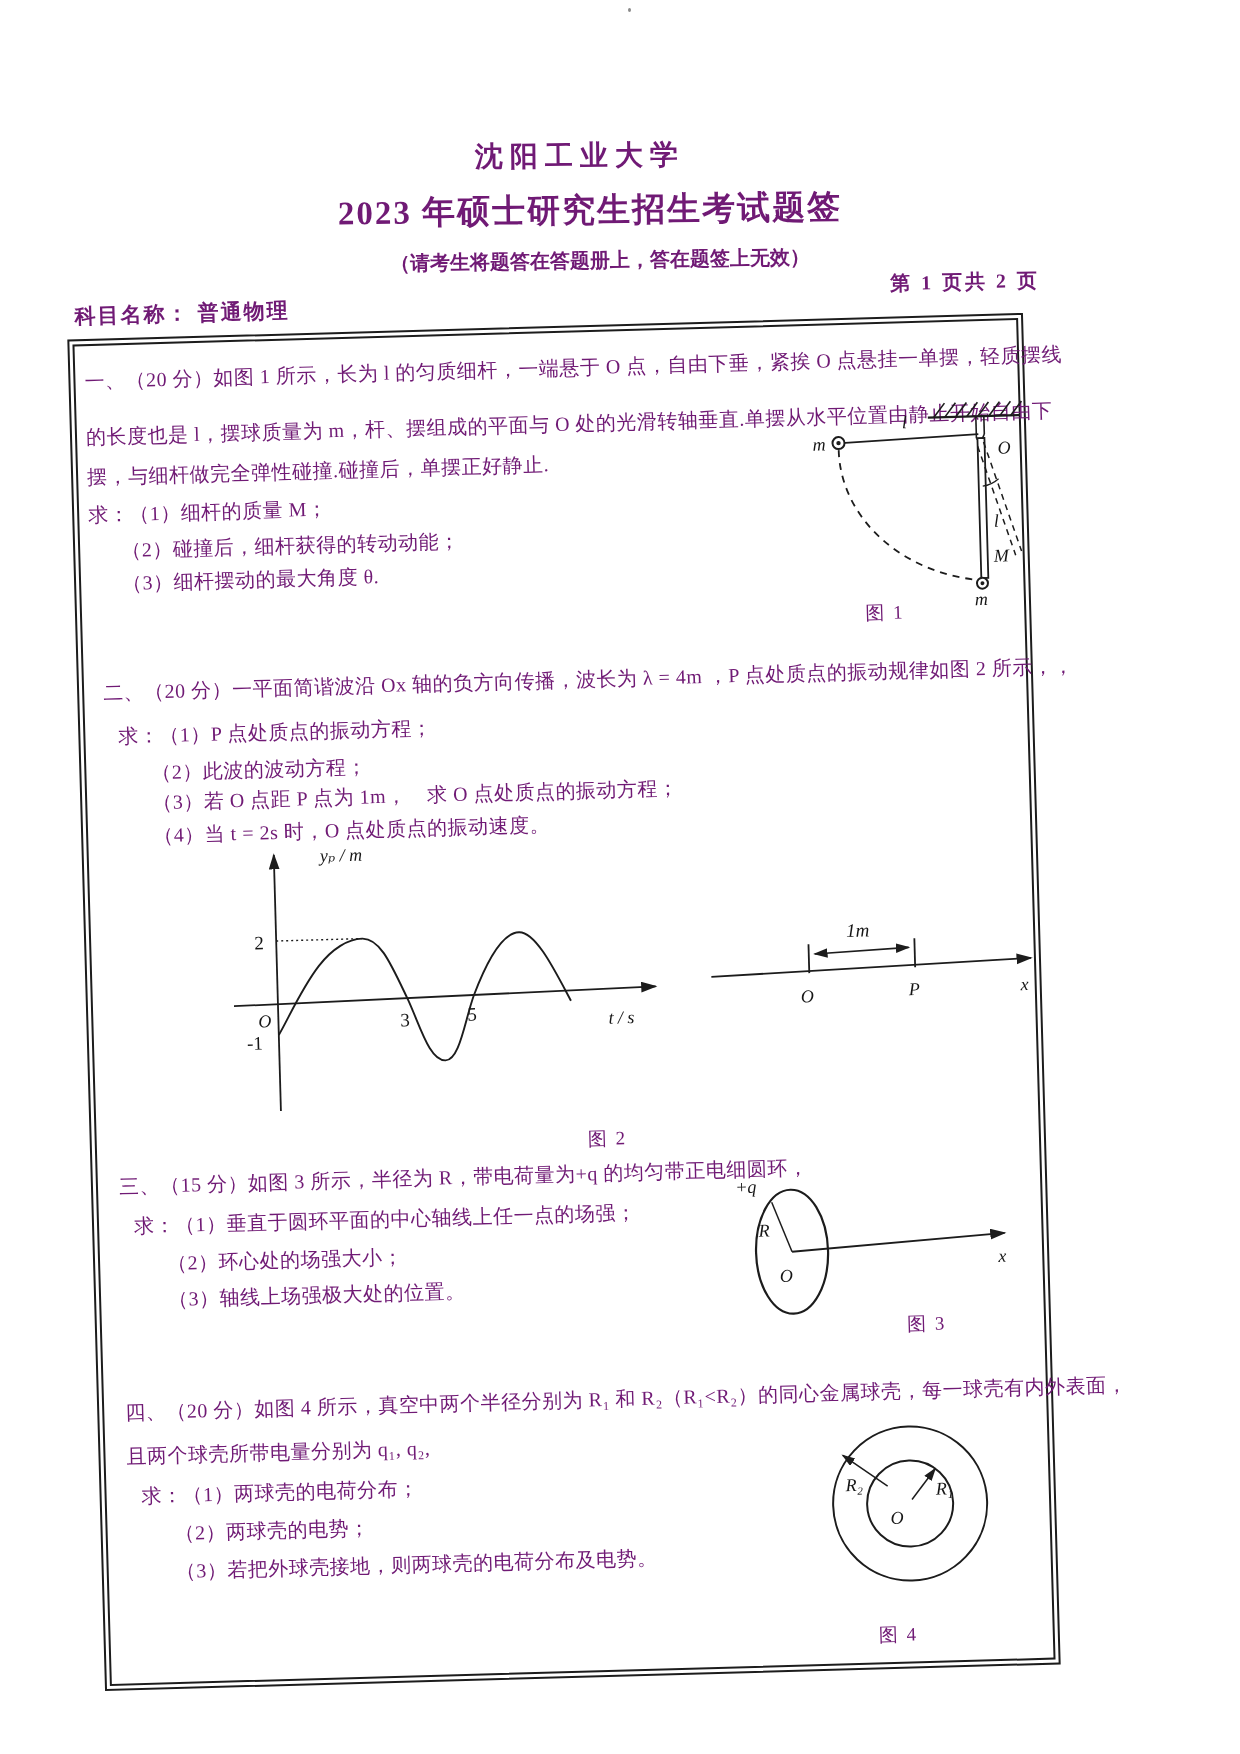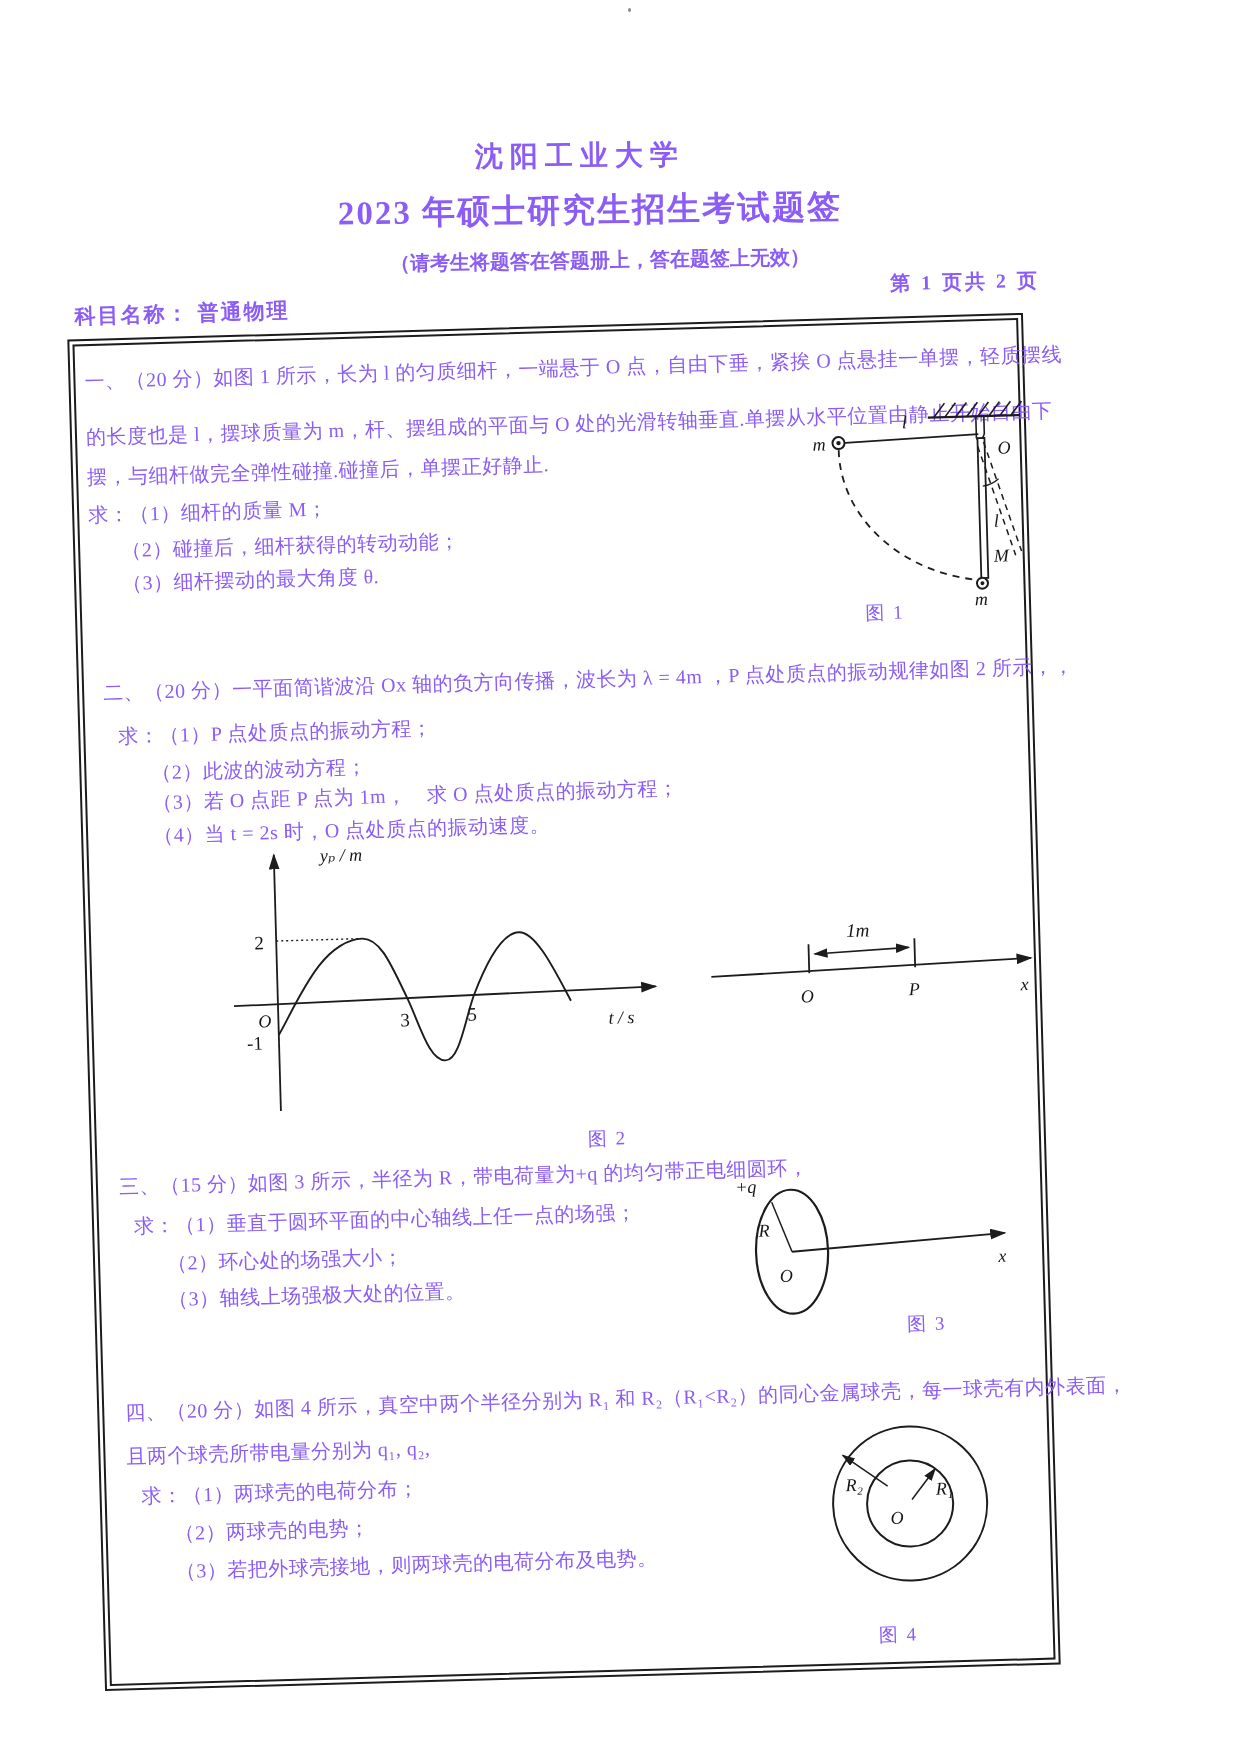--- a/index.html
+++ b/index.html
@@ -1,17 +1,17 @@
 <!DOCTYPE html>
 <html><head>
 <meta charset="utf-8">
 <style>
   html,body{margin:0;padding:0;background:#ffffff;}
   .page{position:relative;width:1240px;height:1754px;background:#fff;overflow:hidden;
-        font-family:"Liberation Serif","DejaVu Serif",serif;color:#8b5cf6;}
+        font-family:"Liberation Serif","DejaVu Serif",serif;color:#701a75;}
   .t{position:absolute;white-space:nowrap;line-height:1.25;}
   .hdr-uni{top:138px;left:0;width:1160px;text-align:center;font-size:28px;font-weight:bold;letter-spacing:7px;transform:rotate(-0.6deg);}
   .hdr-title{top:190px;left:0;width:1180px;text-align:center;font-size:33px;font-weight:bold;letter-spacing:2px;transform:rotate(-0.8deg);}
   .hdr-notice{top:248px;left:0;width:1200px;text-align:center;font-size:20px;font-weight:bold;transform:rotate(-0.9deg);}
   .hdr-pageinfo{top:270px;left:840px;width:200px;text-align:right;font-size:20px;font-weight:bold;letter-spacing:3px;transform:rotate(-1.2deg);}
   .speck{position:absolute;left:628px;top:8px;width:3px;height:4px;background:#8a8a8a;border-radius:50%;}
   .skew{position:absolute;left:86px;top:326px;width:956px;height:1352px;
         transform:rotate(-1.6deg);transform-origin:478px 676px;}
   .subject{left:8px;top:-36px;font-size:21px;font-weight:bold;font-family:"Liberation Sans","DejaVu Sans",sans-serif;letter-spacing:2px;}
   .box-outer{position:absolute;left:0;top:0;width:952px;height:1348px;border:2px solid #1c1c1c;}

